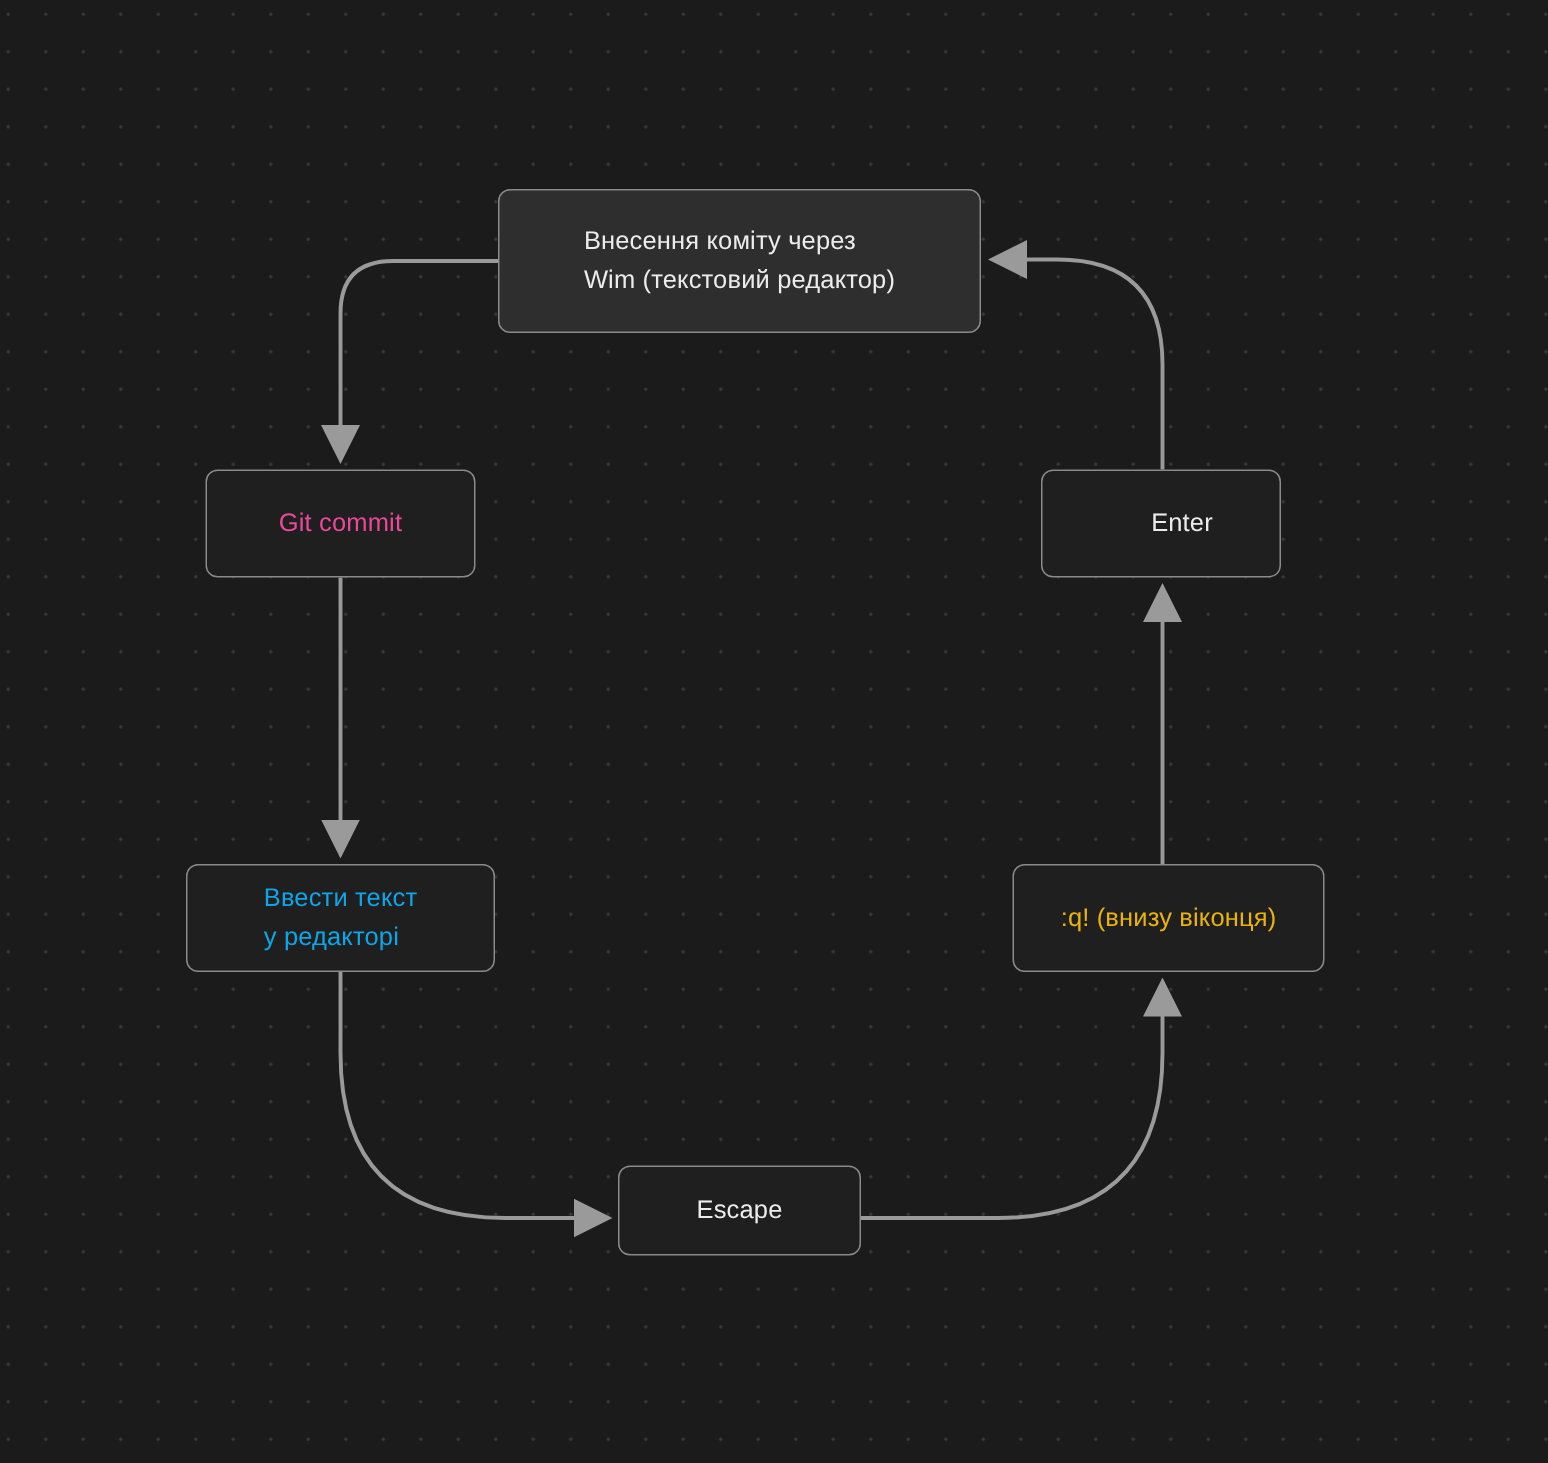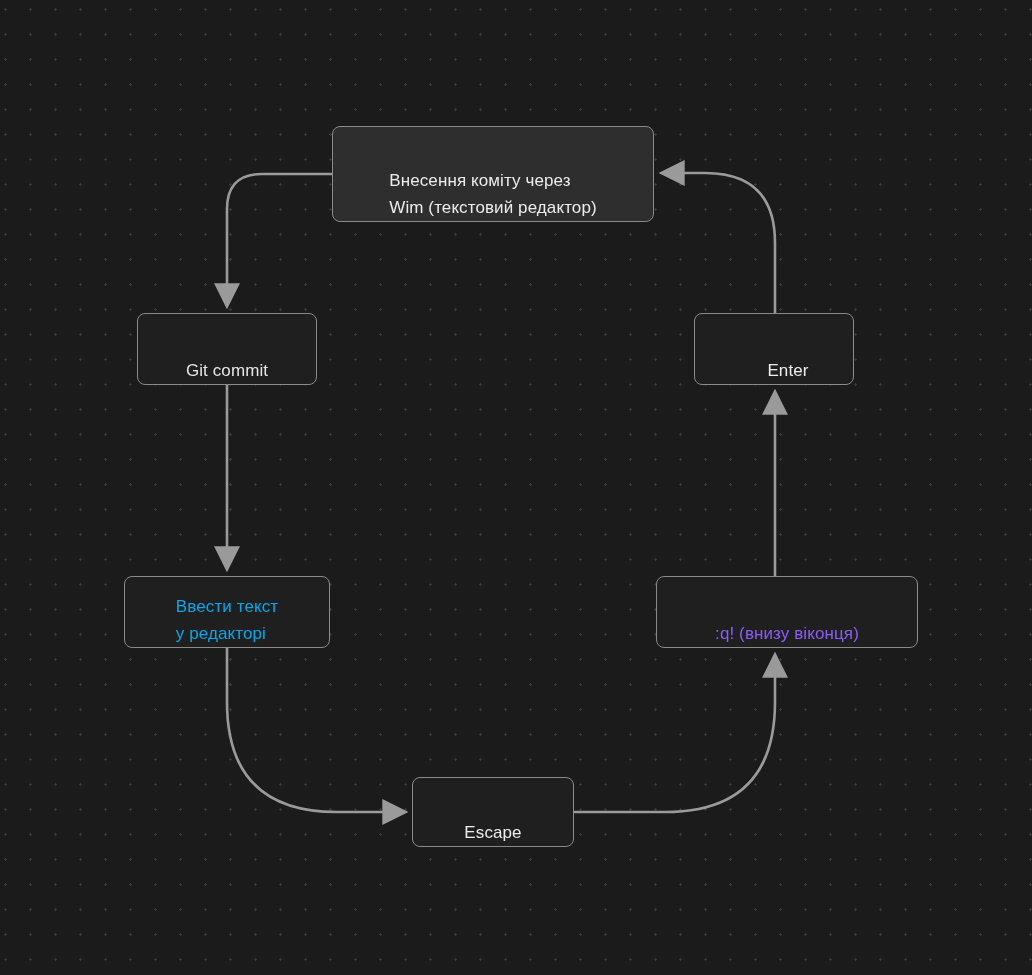--- a/index.html
+++ b/index.html
@@ -33,21 +33,21 @@
   .node {
     position: absolute;
     box-sizing: border-box;
     border: 1.4px solid #8a8a8a;
     border-radius: 8px;
     background: #1f1f1f;
     color: #ececec;
     font-size: 17px;
     line-height: 1.55;
     display: flex;
-    align-items: flex-end;
+    align-items: center;
     justify-content: center;
     text-align: center;
     white-space: pre-line;
     letter-spacing: 0.1px;
   }
   .node.highlight {
     background: #2e2e2e;
     border-color: #9a9a9a;
   }
   .node .label {
@@ -78,21 +78,21 @@
         <path d="M 227 648 L 227 702 Q 227 812 337 812 L 404 812" marker-end="url(#arrowhead)" stroke="#9a9a9a"></path>
         <path d="M 574 812 L 665 812 Q 775 812 775 702 L 775 656" marker-end="url(#arrowhead)" stroke="#9a9a9a"></path>
         <path d="M 775 576 L 775 393" marker-end="url(#arrowhead)" stroke="#9a9a9a"></path>
         <path d="M 775 313 L 775 243 Q 775 173 705 173 L 663 173" marker-end="url(#arrowhead)" stroke="#9a9a9a"></path>
       </g>
   </svg>
 
   <div id="node-layer">
       <div class="node highlight multiline" style="left: 332px; top: 126px; width: 322px; height: 96px; background: rgb(46, 46, 46); border-color: rgb(138, 138, 138); color: rgb(236, 236, 236);"><span class="label">Внесення коміту через
 Wim (текстовий редактор)</span></div>
-      <div class="node" style="left: 137px; top: 313px; width: 180px; height: 72px; background: rgb(31, 31, 31); border-color: rgb(138, 138, 138); color: #e5e5e5;"><span class="label">Git commit</span></div>
+      <div class="node" style="left: 137px; top: 313px; width: 180px; height: 72px; background: rgb(31, 31, 31); border-color: rgb(138, 138, 138); color: #ec4899;"><span class="label">Git commit</span></div>
       <div class="node" style="left: 694px; top: 313px; width: 160px; height: 72px; background: rgb(31, 31, 31); border-color: rgb(138, 138, 138); color: rgb(236, 236, 236); padding-left: 28px;"><span class="label">Enter</span></div>
       <div class="node multiline" style="left: 124px; top: 576px; width: 206px; height: 72px; background: rgb(31, 31, 31); border-color: rgb(138, 138, 138); color: #0ea5e9;"><span class="label">Ввести текст
 у редакторі</span></div>
-      <div class="node" style="left: 656px; top: 576px; width: 262px; height: 72px; background: rgb(31, 31, 31); border-color: rgb(138, 138, 138); color: #8b5cf6;"><span class="label">:q! (внизу віконця)</span></div>
-      <div class="node" style="left: 412px; top: 777px; width: 162px; height: 70px; background: rgb(31, 31, 31); border-color: rgb(138, 138, 138); color: rgb(236, 236, 236);"><span class="label">Escape</span></div>
+      <div class="node" style="left: 675px; top: 576px; width: 208px; height: 72px; background: rgb(31, 31, 31); border-color: rgb(138, 138, 138); color: #eab308;"><span class="label">:q! (внизу віконця)</span></div>
+      <div class="node" style="left: 412px; top: 777px; width: 162px; height: 60px; background: rgb(31, 31, 31); border-color: rgb(138, 138, 138); color: rgb(236, 236, 236);"><span class="label">Escape</span></div>
     </div>
 
 </div>
 
 </body></html>

